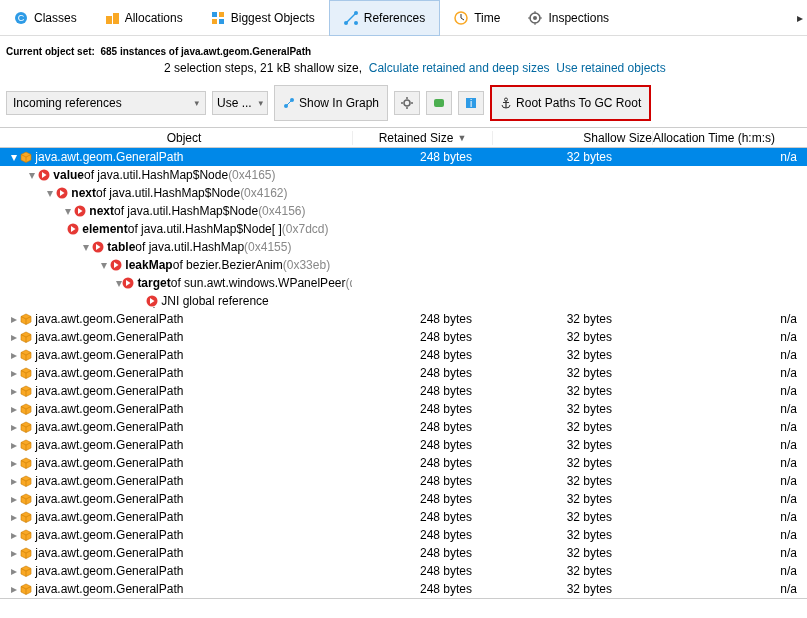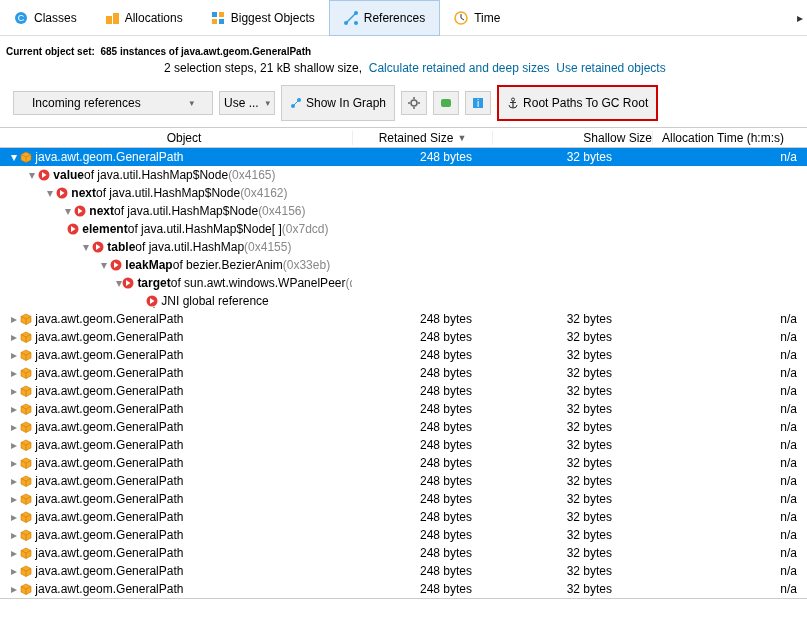--- a/index.html
+++ b/index.html
@@ -7,31 +7,31 @@
   .tabs { display: flex; align-items: center; height: 36px; border-bottom: 1px solid #ddd; }
   .tab { display: flex; align-items: center; gap: 6px; padding: 0 14px; height: 36px; cursor: pointer; }
   .tab.active { background: #e6f0fa; border: 1px solid #a8c8e8; }
   .tab-icon { width: 14px; height: 14px; }
   .hdr { padding: 10px 6px 4px 6px; }
   .hdr h2 { font-size: 10px; font-weight: bold; }
   .hdr .sub { padding: 4px 0 0 158px; font-size: 12px; }
   .hdr .sub a { color: #0369a1; cursor: pointer; }
   .toolbar { display: flex; align-items: center; gap: 6px; padding: 6px; }
   .dropdown { display: flex; align-items: center; justify-content: space-between; background: #f0f0f0; border: 1px solid #ccc; height: 24px; font-size: 12px; cursor: pointer; }
-  .dd1 { width: 200px; padding: 0 18px; margin-left: 7px; }
+  .dd1 { width: 200px; padding: 0 6px; }
   .dd2 { width: 56px; padding: 0 4px; }
   .btn { display: flex; align-items: center; gap: 4px; background: #f0f0f0; border: 1px solid #ccc; height: 36px; padding: 0 8px; font-size: 12px; cursor: pointer; }
   .btn.highlighted { border: 2px solid #d00000; }
   .icon-btn { width: 26px; height: 24px; background: #f0f0f0; border: 1px solid #ccc; display: flex; align-items: center; justify-content: center; cursor: pointer; }
   .table-wrap { border-top: 1px solid #ccc; border-bottom: 1px solid #ccc; }
   .table-head { display: flex; background: #fff; border-bottom: 1px solid #ccc; height: 20px; align-items: center; font-size: 12px; }
   .col-obj { width: 352px; padding-left: 16px; text-align: center; }
   .col-ret { width: 140px; text-align: center; border-left: 1px solid #eee; display:flex; align-items:center; justify-content:center; gap:4px;}
   .col-sh  { width: 160px; text-align: right; border-left: 1px solid #eee; }
-  .col-alloc { flex: 1; text-align: center; padding-right: 14px; border-left: 1px solid #eee; }
+  .col-alloc { flex: 1; text-align: left; padding-right: 14px; border-left: 1px solid #eee; }
   .tree { }
   .row { display: flex; align-items: center; height: 18px; font-size: 12px; }
   .row.sel { background: #0088e8; color: #fff; }
   .cell-obj { width: 352px; display: flex; align-items: center; overflow: hidden; white-space: nowrap; }
   .cell-ret { width: 140px; text-align: right; padding-right: 20px; }
   .cell-sh  { width: 160px; text-align: right; padding-right: 40px; }
   .cell-alloc { flex: 1; text-align: right; padding-right: 10px; }
   .tw { display:inline-block; width:12px; text-align:center; color:#888; cursor:pointer; }
   .cube { width:12px; height:12px; display:inline-block; }
   .dim { color: #888; }
@@ -85,20 +85,33 @@
   </div>
   <div class="tab">
     <span class="tab-icon">
         <svg width="14" height="14">
           <circle cx="7" cy="7" r="6" fill="none" stroke="#f9a825" stroke-width="1.5"></circle>
           <line x1="7" y1="7" x2="7" y2="3" stroke="#333"></line>
           <line x1="7" y1="7" x2="10" y2="9" stroke="#333"></line>
         </svg>
       </span>
     <span>Time</span>
+  </div>
+  <div class="tab">
+    <span class="tab-icon">
+        <svg width="14" height="14">
+          <circle cx="7" cy="7" r="5" fill="none" stroke="#666" stroke-width="1.5"></circle>
+          <circle cx="7" cy="7" r="2" fill="#666"></circle>
+          <line x1="7" y1="0" x2="7" y2="3" stroke="#666"></line>
+          <line x1="7" y1="11" x2="7" y2="14" stroke="#666"></line>
+          <line x1="0" y1="7" x2="3" y2="7" stroke="#666"></line>
+          <line x1="11" y1="7" x2="14" y2="7" stroke="#666"></line>
+        </svg>
+      </span>
+    <span>Inspections</span>
   </div>
   <div style="margin-left:auto;padding-right:4px;color:#333;cursor:pointer;">▸</div>
 </div>
 
 <div class="hdr">
   <h2>
     <span>Current object set:</span>&nbsp;&nbsp;<span>685 instances of java.awt.geom.GeneralPath</span>
   </h2>
   <div class="sub">
     <span>2 selection steps, 21 kB shallow size,</span>

